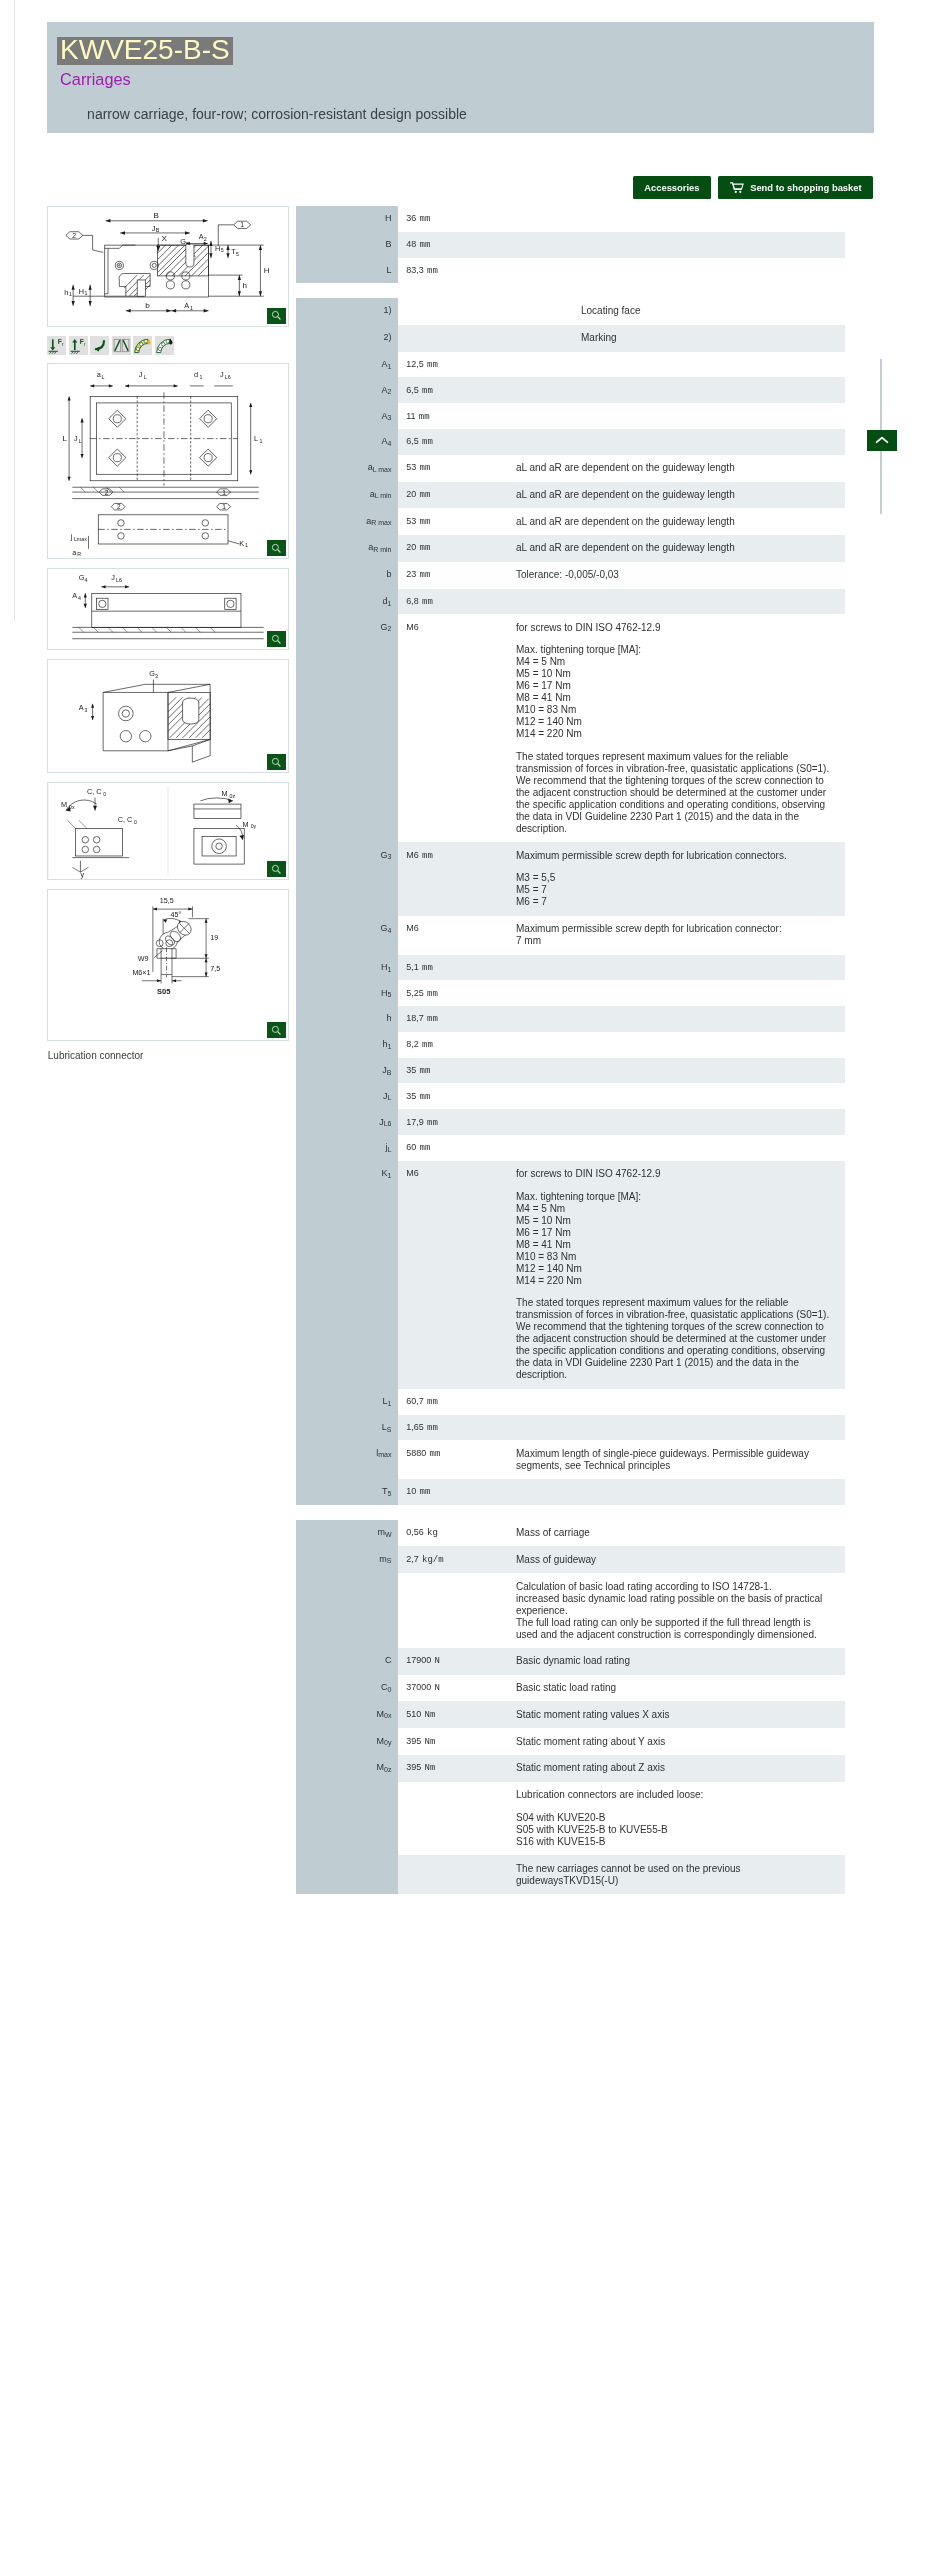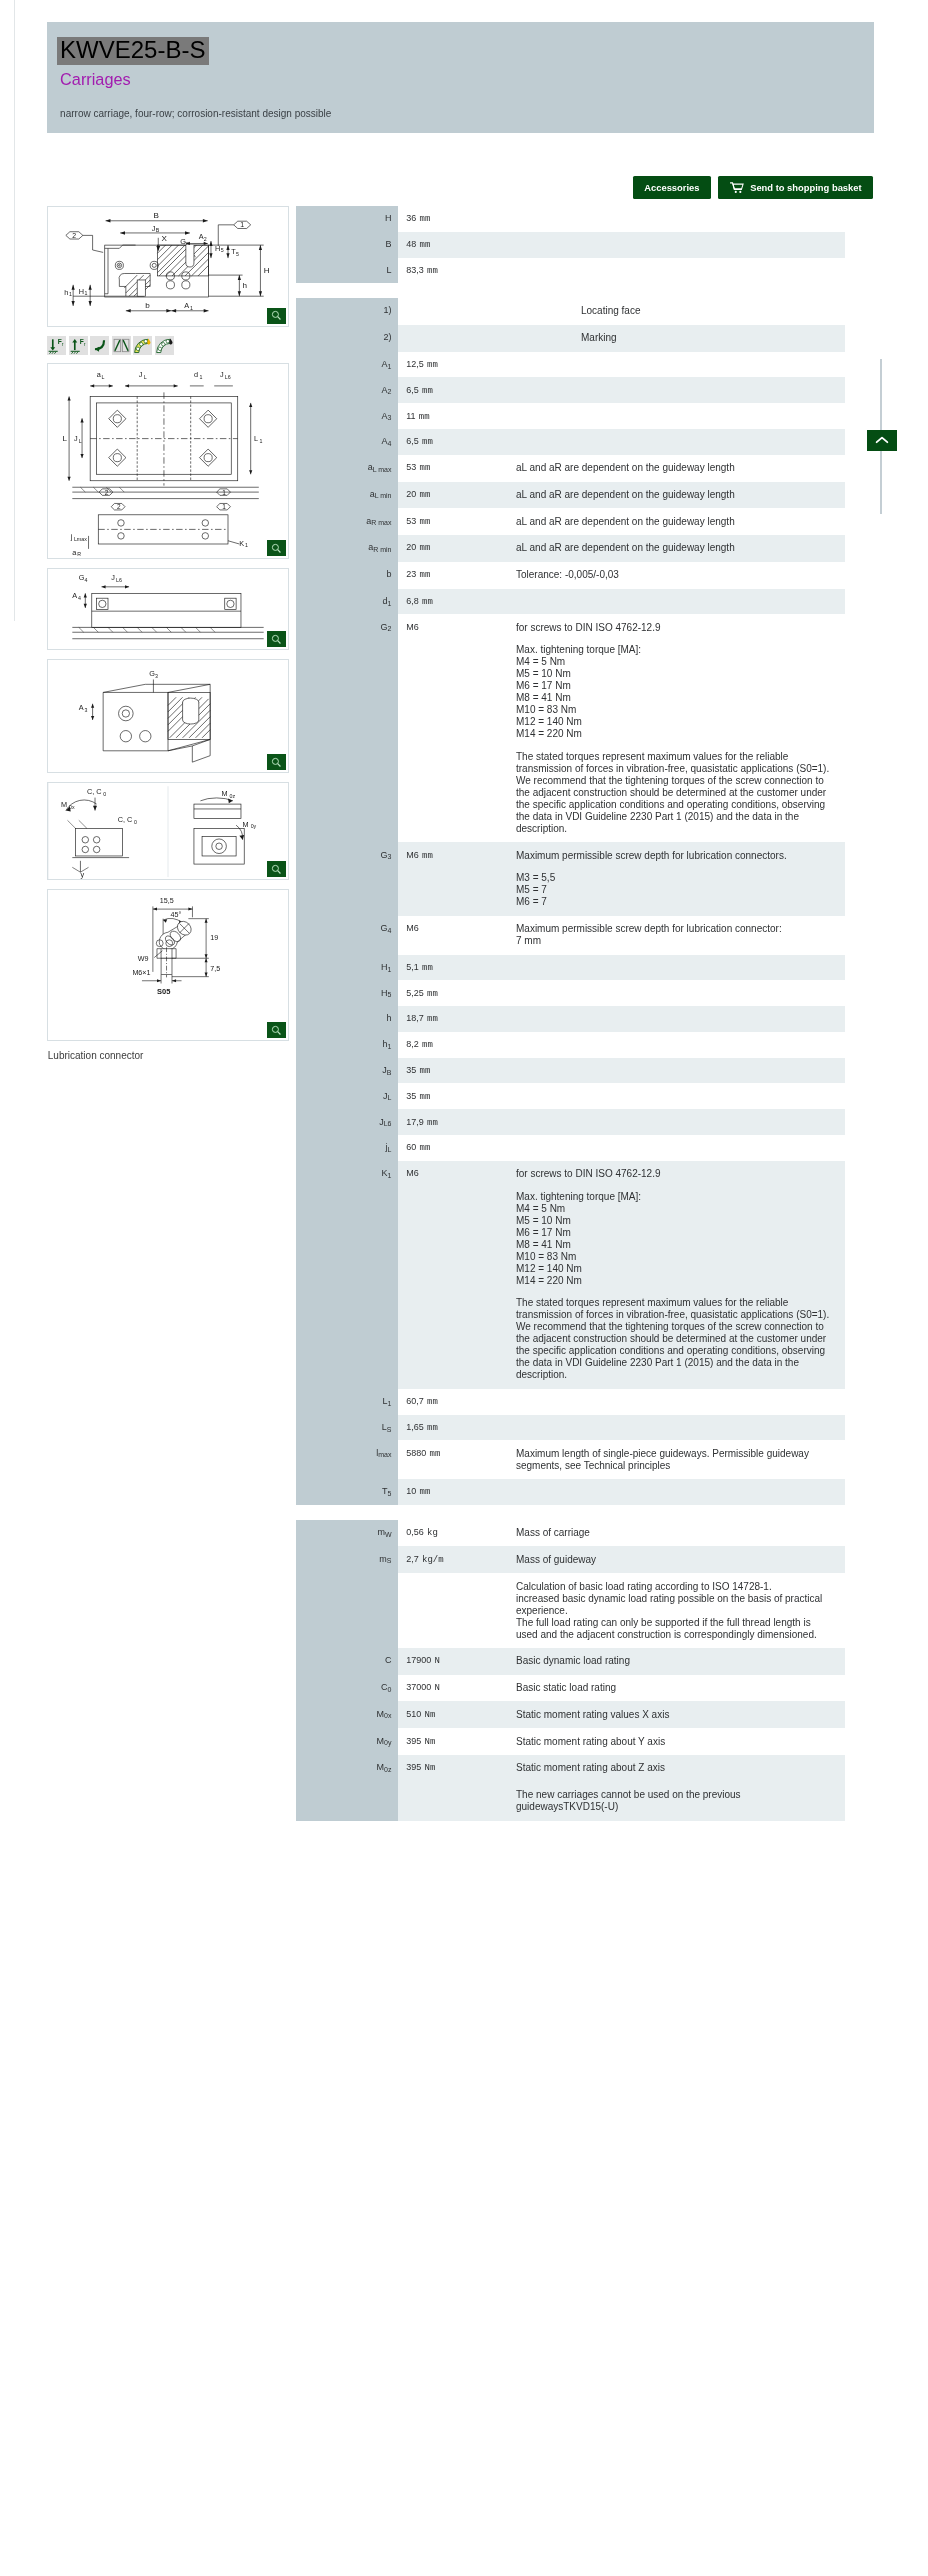--- a/index.html
+++ b/index.html
@@ -23,39 +23,40 @@
 
   
   .header {
     position: absolute; left: 47px; top: 22px; width: 827px; height: 111px;
     background: #bfccd2;
     padding: 14.7px 0 0 9.8px;
   }
   .header .title {
     display: inline-block;
     background: #7a7a7a;
-    color: #000000;
-    font-size: 24px;
+    color: #fef9c3;
+    font-size: 28px;
     line-height: 26px;
     padding: 0.8px 3.3px 1.6px 3.3px;
     letter-spacing: 0px;
   }
   .header .subtitle {
     color: #a21caf;
     font-size: 16.3px;
     line-height: 19.6px;
     margin-top: 4.9px;
     padding-left: 3.3px;
   }
   .header .desc {
     color: #3b4146;
-    font-size: 10px;
+    font-size: 14px;
     line-height: 12.3px;
     margin-top: 18px;
     padding-left: 3.3px;
+    margin-left: 27px;
   }
 
   
   .actions {
     position: absolute; right: 56px; top: 176px;
     display: flex; align-items: center; gap: 7.4px; justify-content: space-between;
   }
   .btn {
     background: #044d13;
     color: #ffffff;
@@ -934,20 +935,31 @@
         <tr class="odd">
           <td class="k">M<sub>0y</sub></td>
           <td class="v">395<span class="unit">Nm</span></td>
           <td class="n">Static moment rating about Y axis</td>
         </tr>
         <tr class="even">
           <td class="k">M<sub>0z</sub></td>
           <td class="v">395<span class="unit">Nm</span></td>
           <td class="n">Static moment rating about Z axis</td>
         </tr>
+        <tr class="odd">
+          <td class="k"></td>
+          <td class="v"></td>
+          <td class="n">
+            <p class="note-p">Lubrication connectors are included loose:</p>
+            <div class="note-gap"></div>
+            <p class="note-p">S04 with KUVE20-B</p>
+            <p class="note-p">S05 with KUVE25-B to KUVE55-B</p>
+            <p class="note-p">S16 with KUVE15-B</p>
+          </td>
+        </tr>
         <tr class="even">
           <td class="k"></td>
           <td class="v"></td>
           <td class="n">
             <p class="note-p">The new carriages cannot be used on the previous guidewaysTKVD15(-U)</p>
           </td>
         </tr>
       </tbody>
     </table>
 </div>

